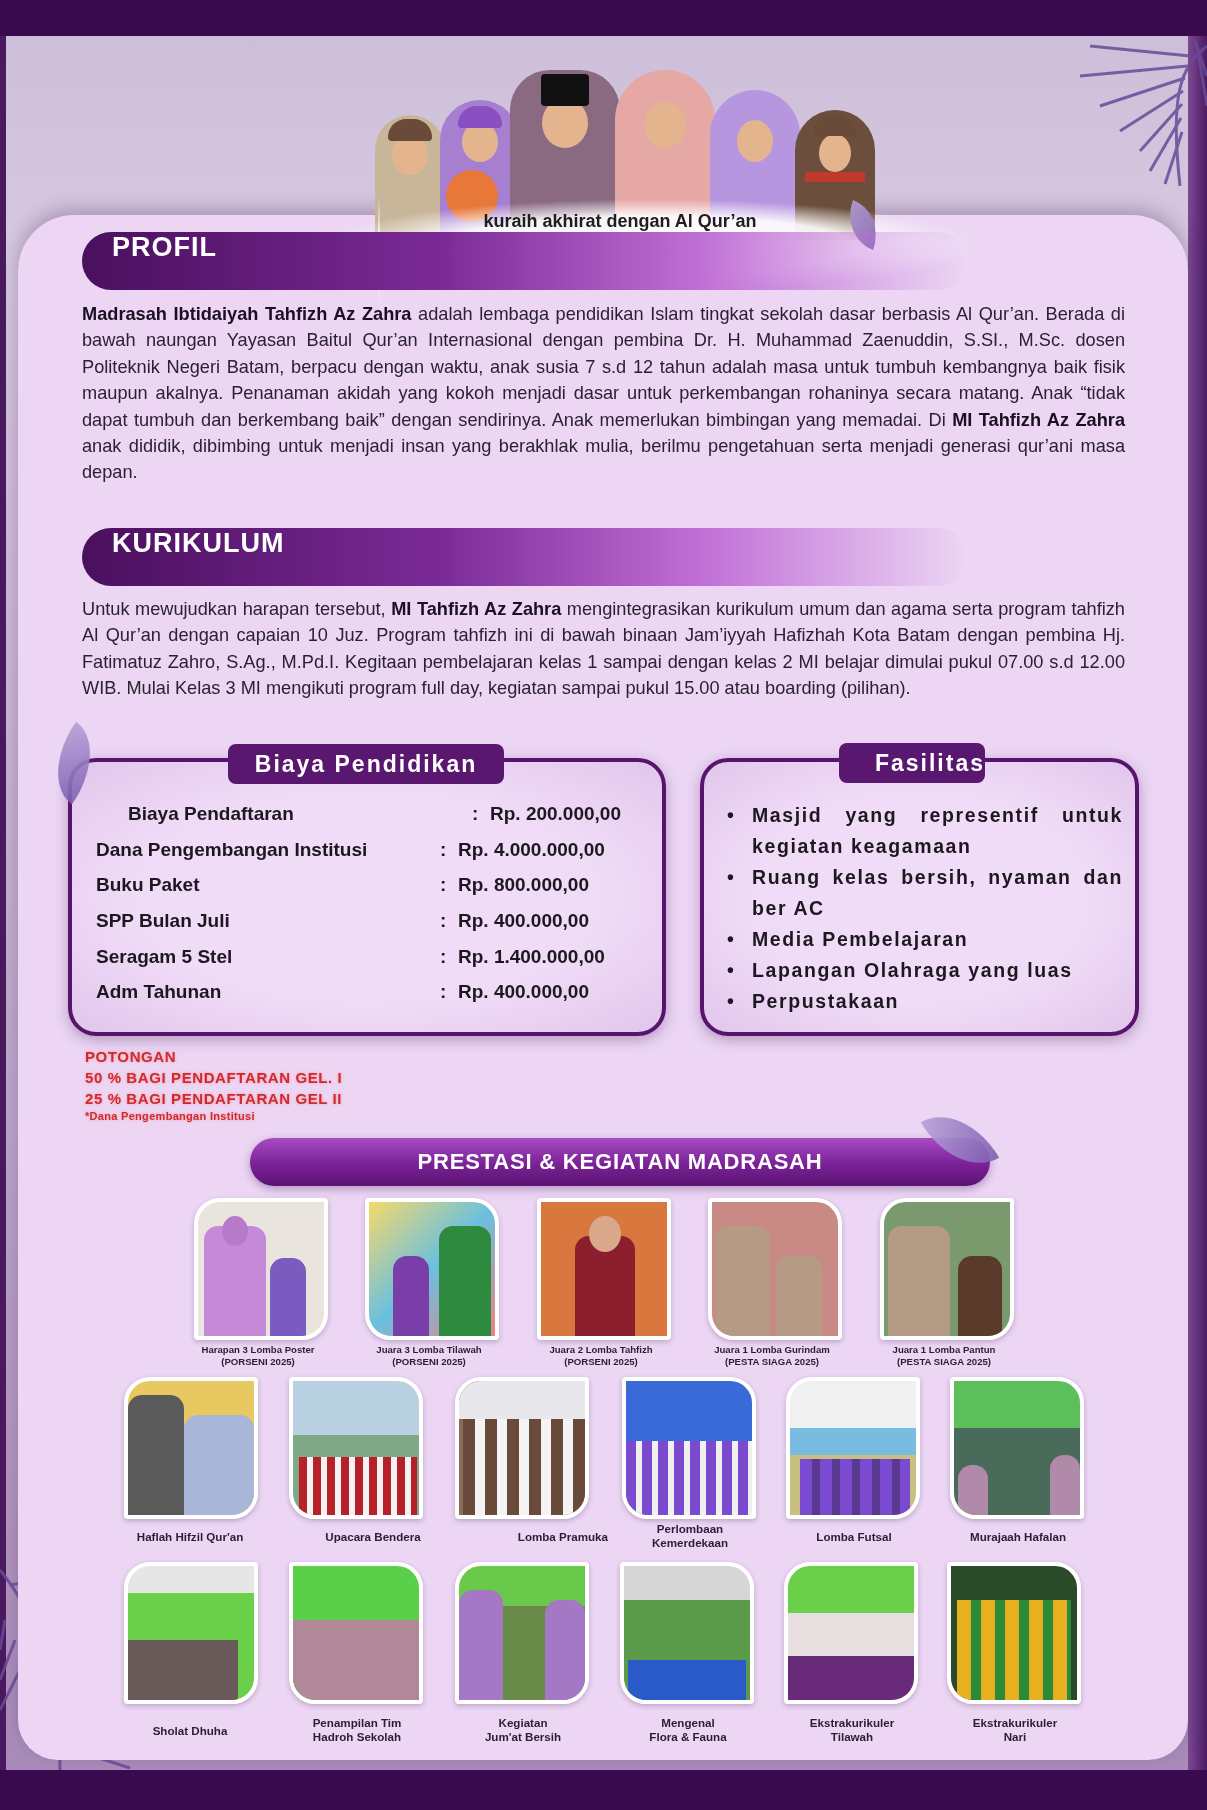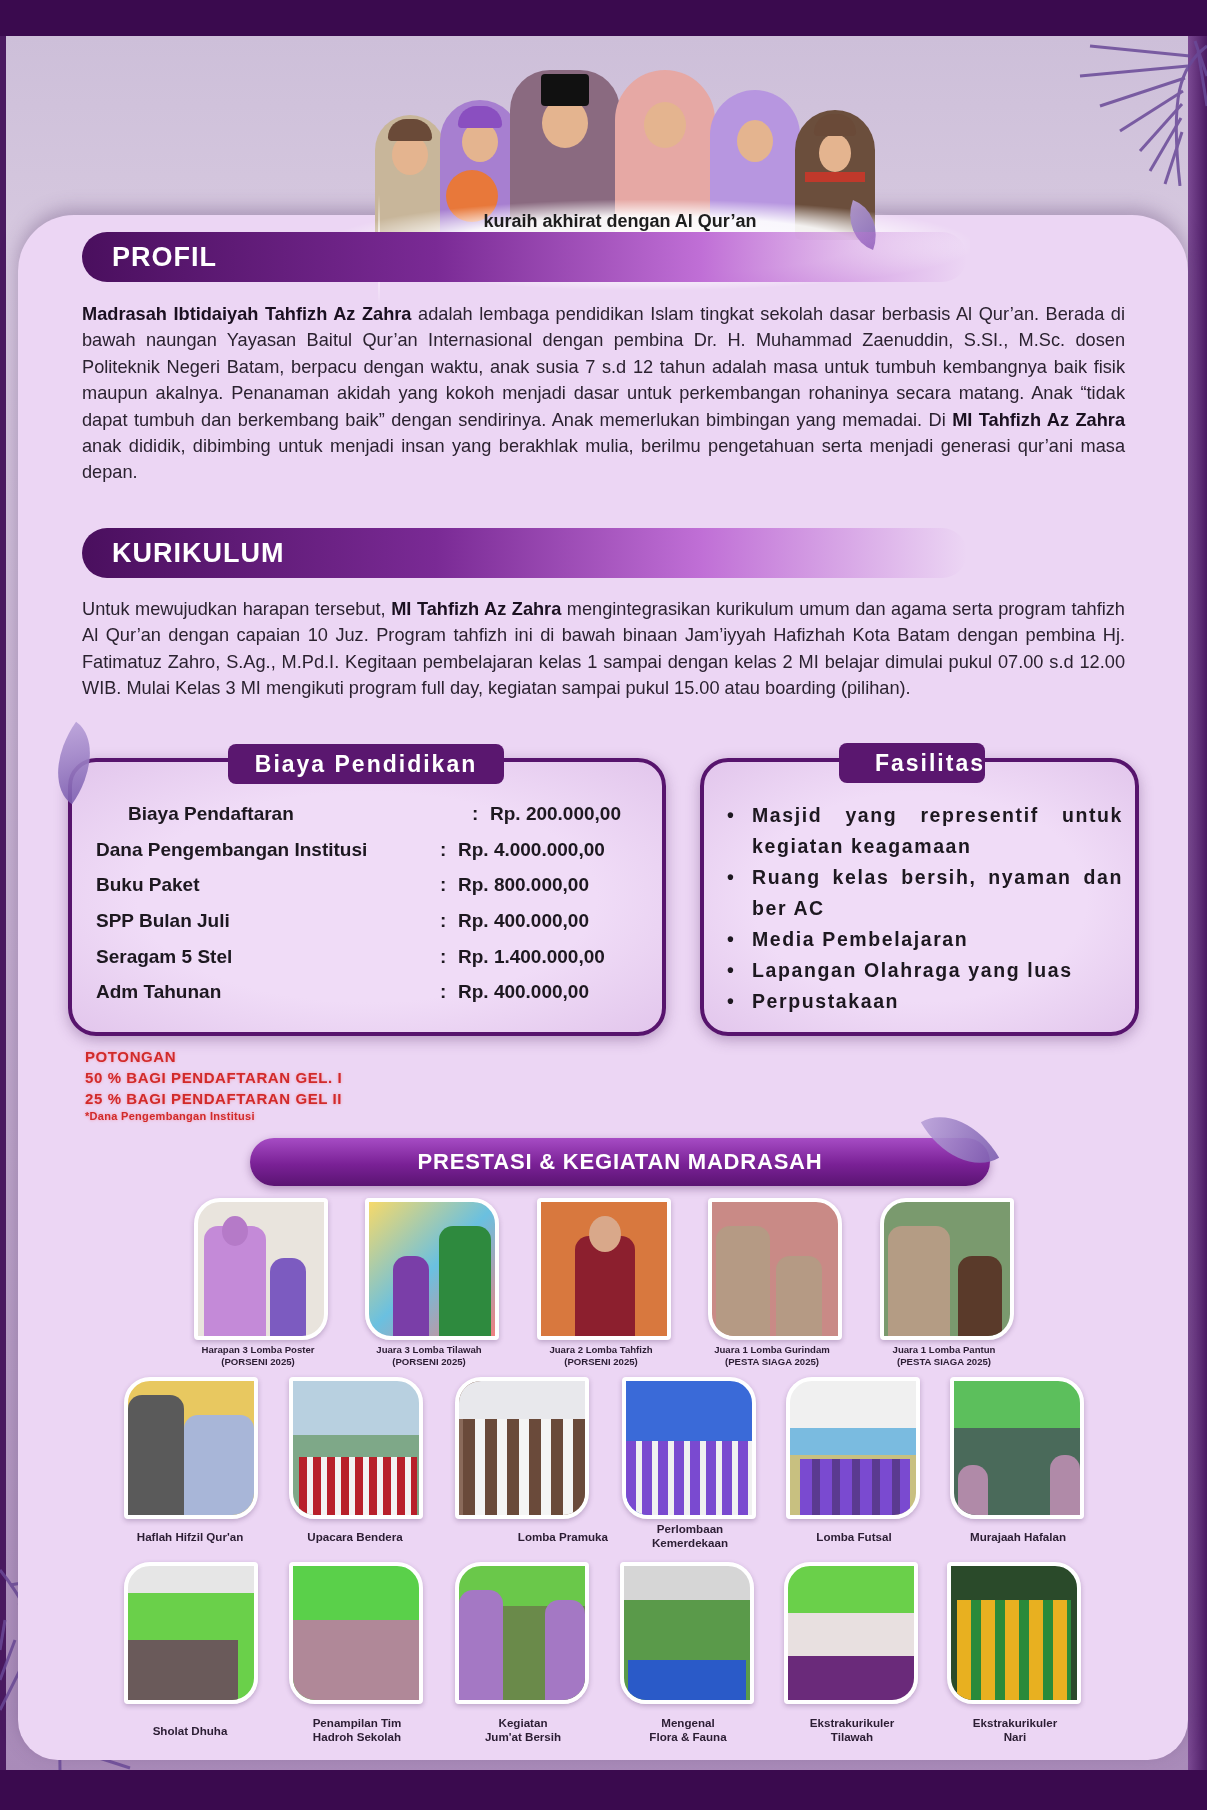--- a/index.html
+++ b/index.html
@@ -48,24 +48,24 @@
   }
   .tagline .line2 { font-weight: 700; color: #1e1e1e; }
   .leaf {
     position: absolute; width: 44px; height: 70px;
     background: linear-gradient(135deg, #b8a0d8, #7d5fb0);
     border-radius: 0 100% 0 100%;
     opacity: 0.9;
   }
 
   .section-banner {
-    position: absolute; height: 50px; border-radius: 29px;
+    position: absolute; height: 58px; border-radius: 29px;
     background: linear-gradient(90deg, #4a0f5e 0%, #7a2a95 40%, #c06fd6 70%, rgba(236,214,244,0) 100%);
     color: #fff; font-weight: 700; font-size: 27px; letter-spacing: 1px;
-    display: flex; align-items: center; padding-left: 30px;
+    display: flex; align-items: flex-start; padding-left: 30px;
   }
   .para {
     position: absolute; left: 82px; width: 1043px;
     font-size: 18.2px; line-height: 26.4px; color: #2b2230; text-align: justify;
   }
   .para b { color: #1a1020; font-weight: 700; }
 
   .box {
     position: absolute; border: 4px solid #57146d; border-radius: 28px;
     background: radial-gradient(ellipse at center, #f0dcf7 55%, #e2c6ec 100%);
@@ -317,21 +317,21 @@
   <div class="fig" style="left:56px;width:70px;height:100px;background:#a8b6d8;"></div>
 </div>
 <div class="caption" style="left:105px;top:1530px;">
   <div>Haflah Hifzil Qur'an</div>
     <div></div>
 </div>
 
 <div class="photo b" style="left:289px;top:1377px;background:linear-gradient(180deg,#b8d0e0 0%,#b8d0e0 40%,#7ea888 40%);">
   <div class="fig" style="left:6px;width:118px;height:58px;background:repeating-linear-gradient(90deg,#b8202a 0 8px,#f2f2f2 8px 14px);border-radius:0;"></div>
 </div>
-<div class="caption" style="left:270px;top:1530px;">
+<div class="caption" style="left:288px;top:1530px;">
   <div>Upacara Bendera</div>
     <div></div>
 </div>
 
 <div class="photo a" style="left:455px;top:1377px;background:#8a6a5a;">
   <div class="sky" style="background:#e8e8ec;height:28%;"></div>
   <div class="fig" style="left:4px;width:122px;height:96px;background:repeating-linear-gradient(90deg,#6a4a3a 0 12px,#f4f4f4 12px 22px);border-radius:0;"></div>
 </div>
 <div class="caption" style="left:438px;top:1530px;text-align:right;">
   <div>Lomba Pramuka</div>

